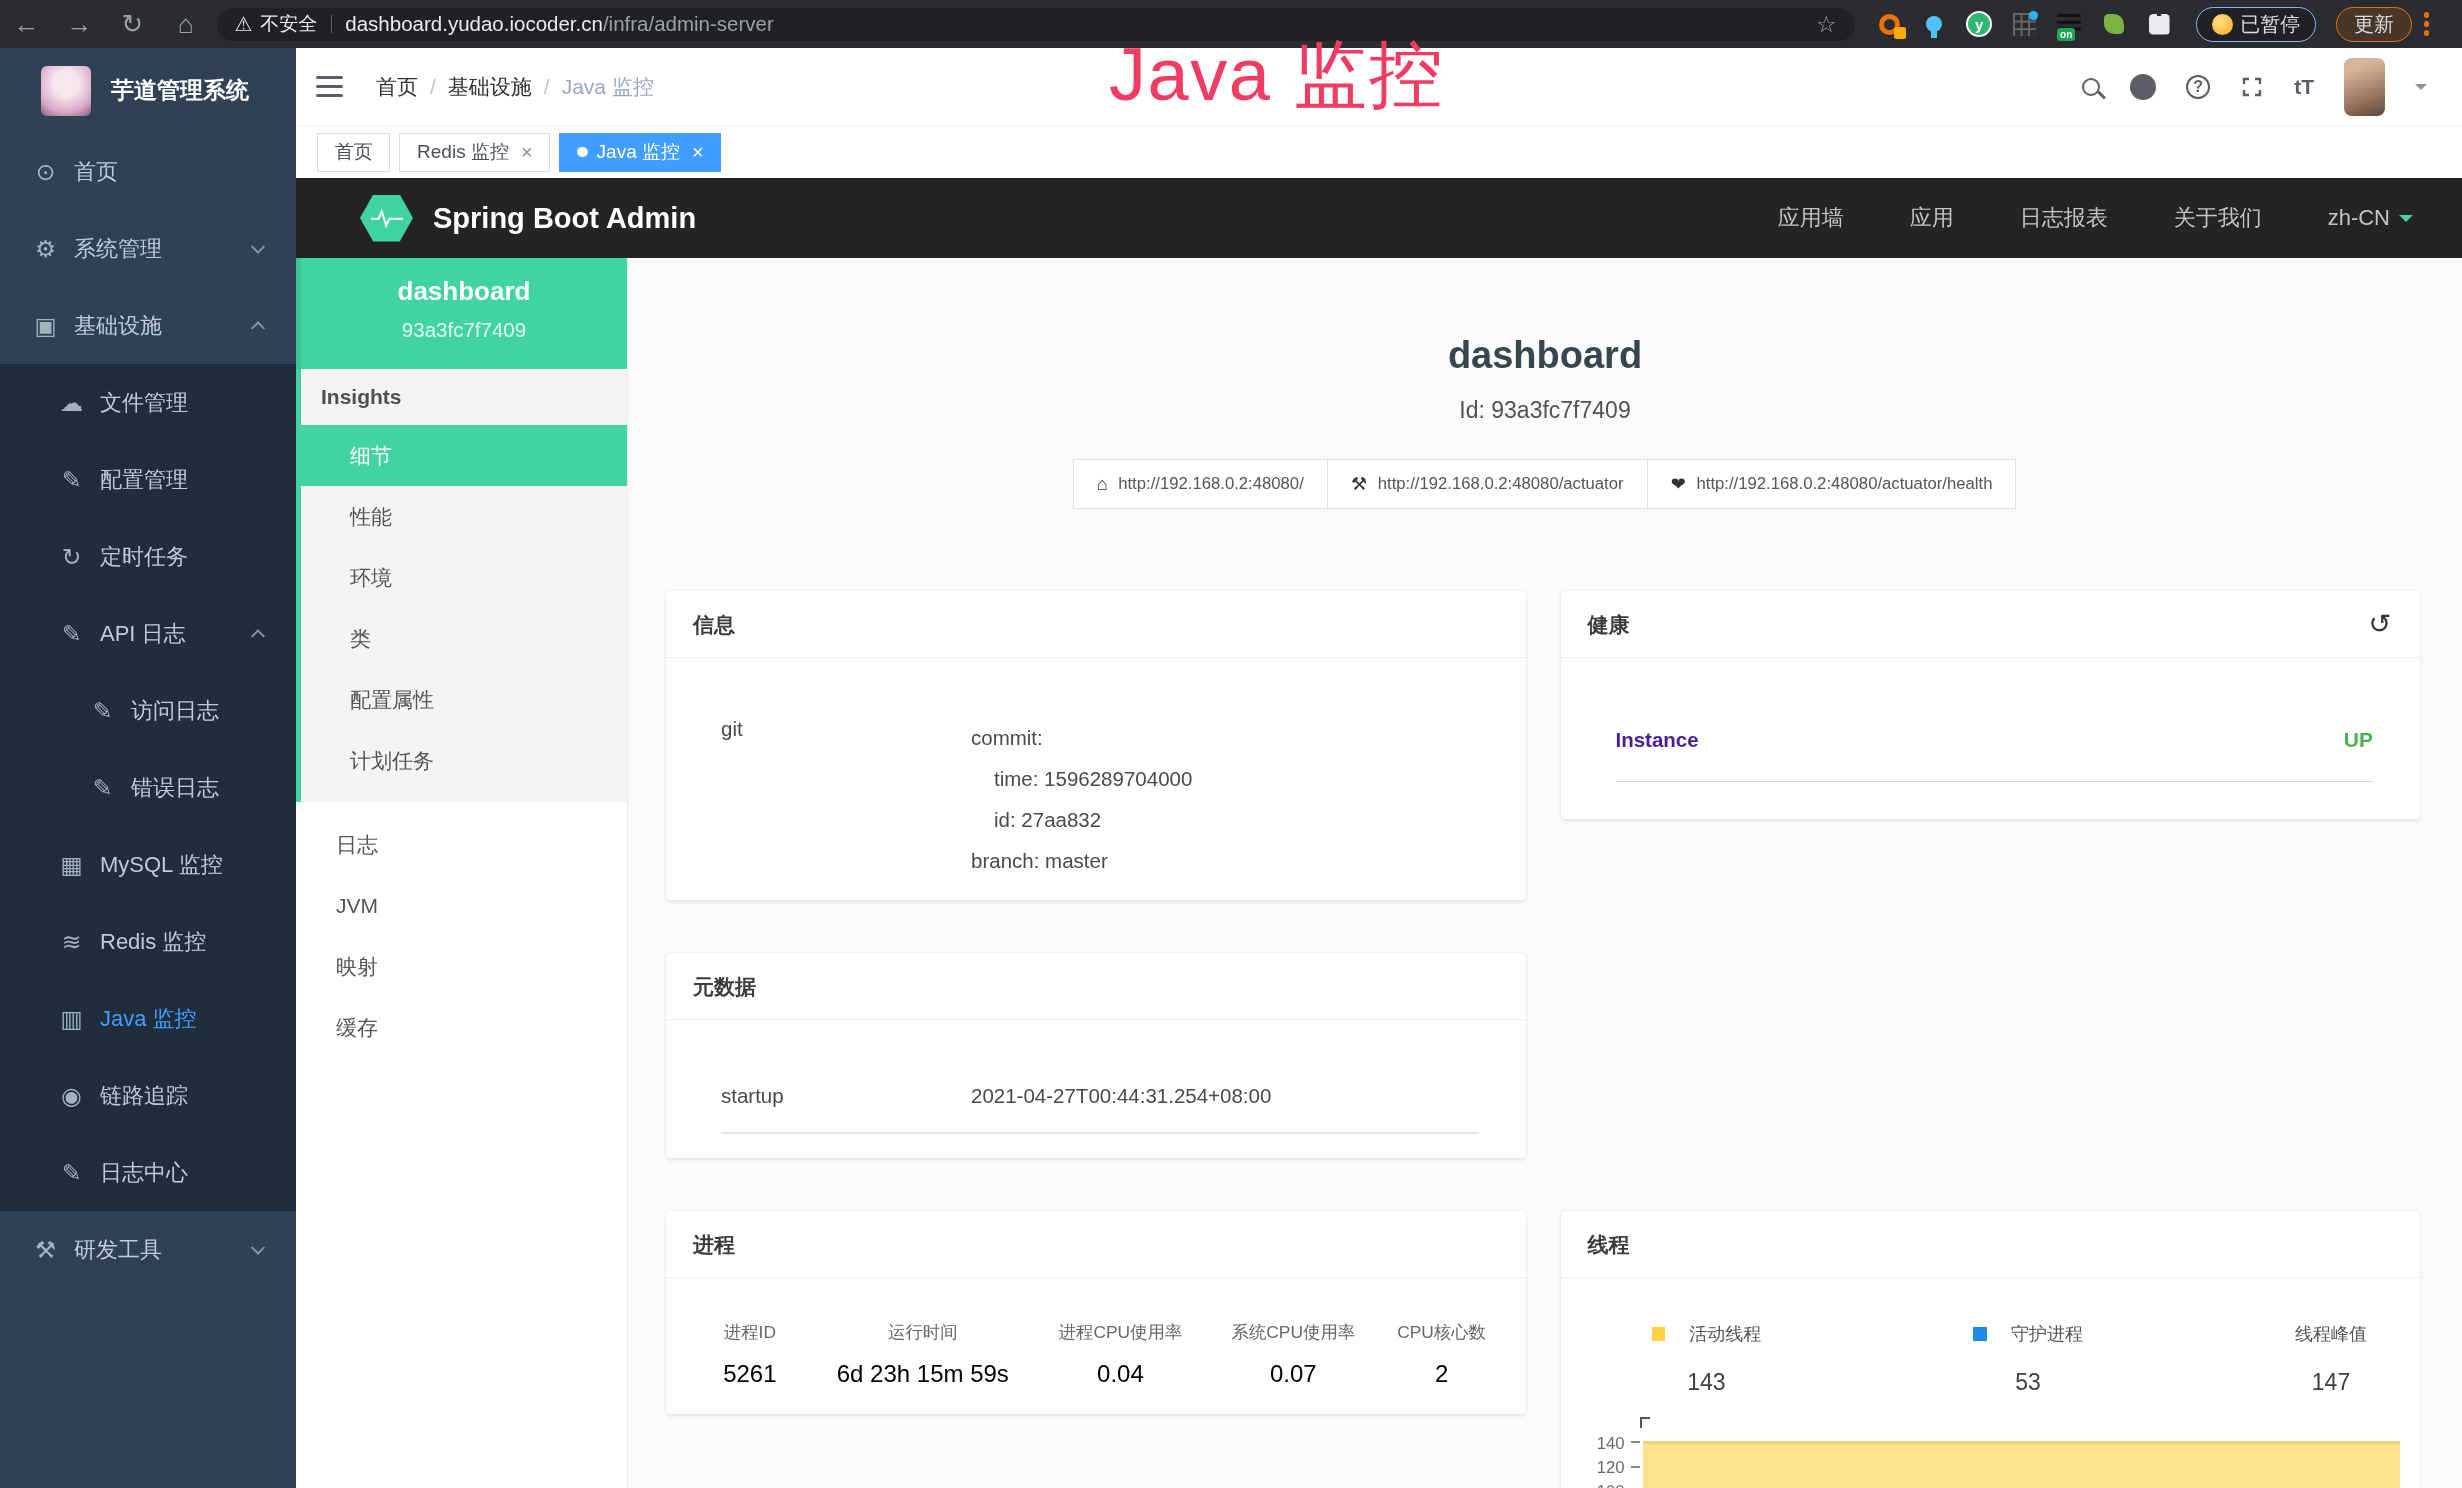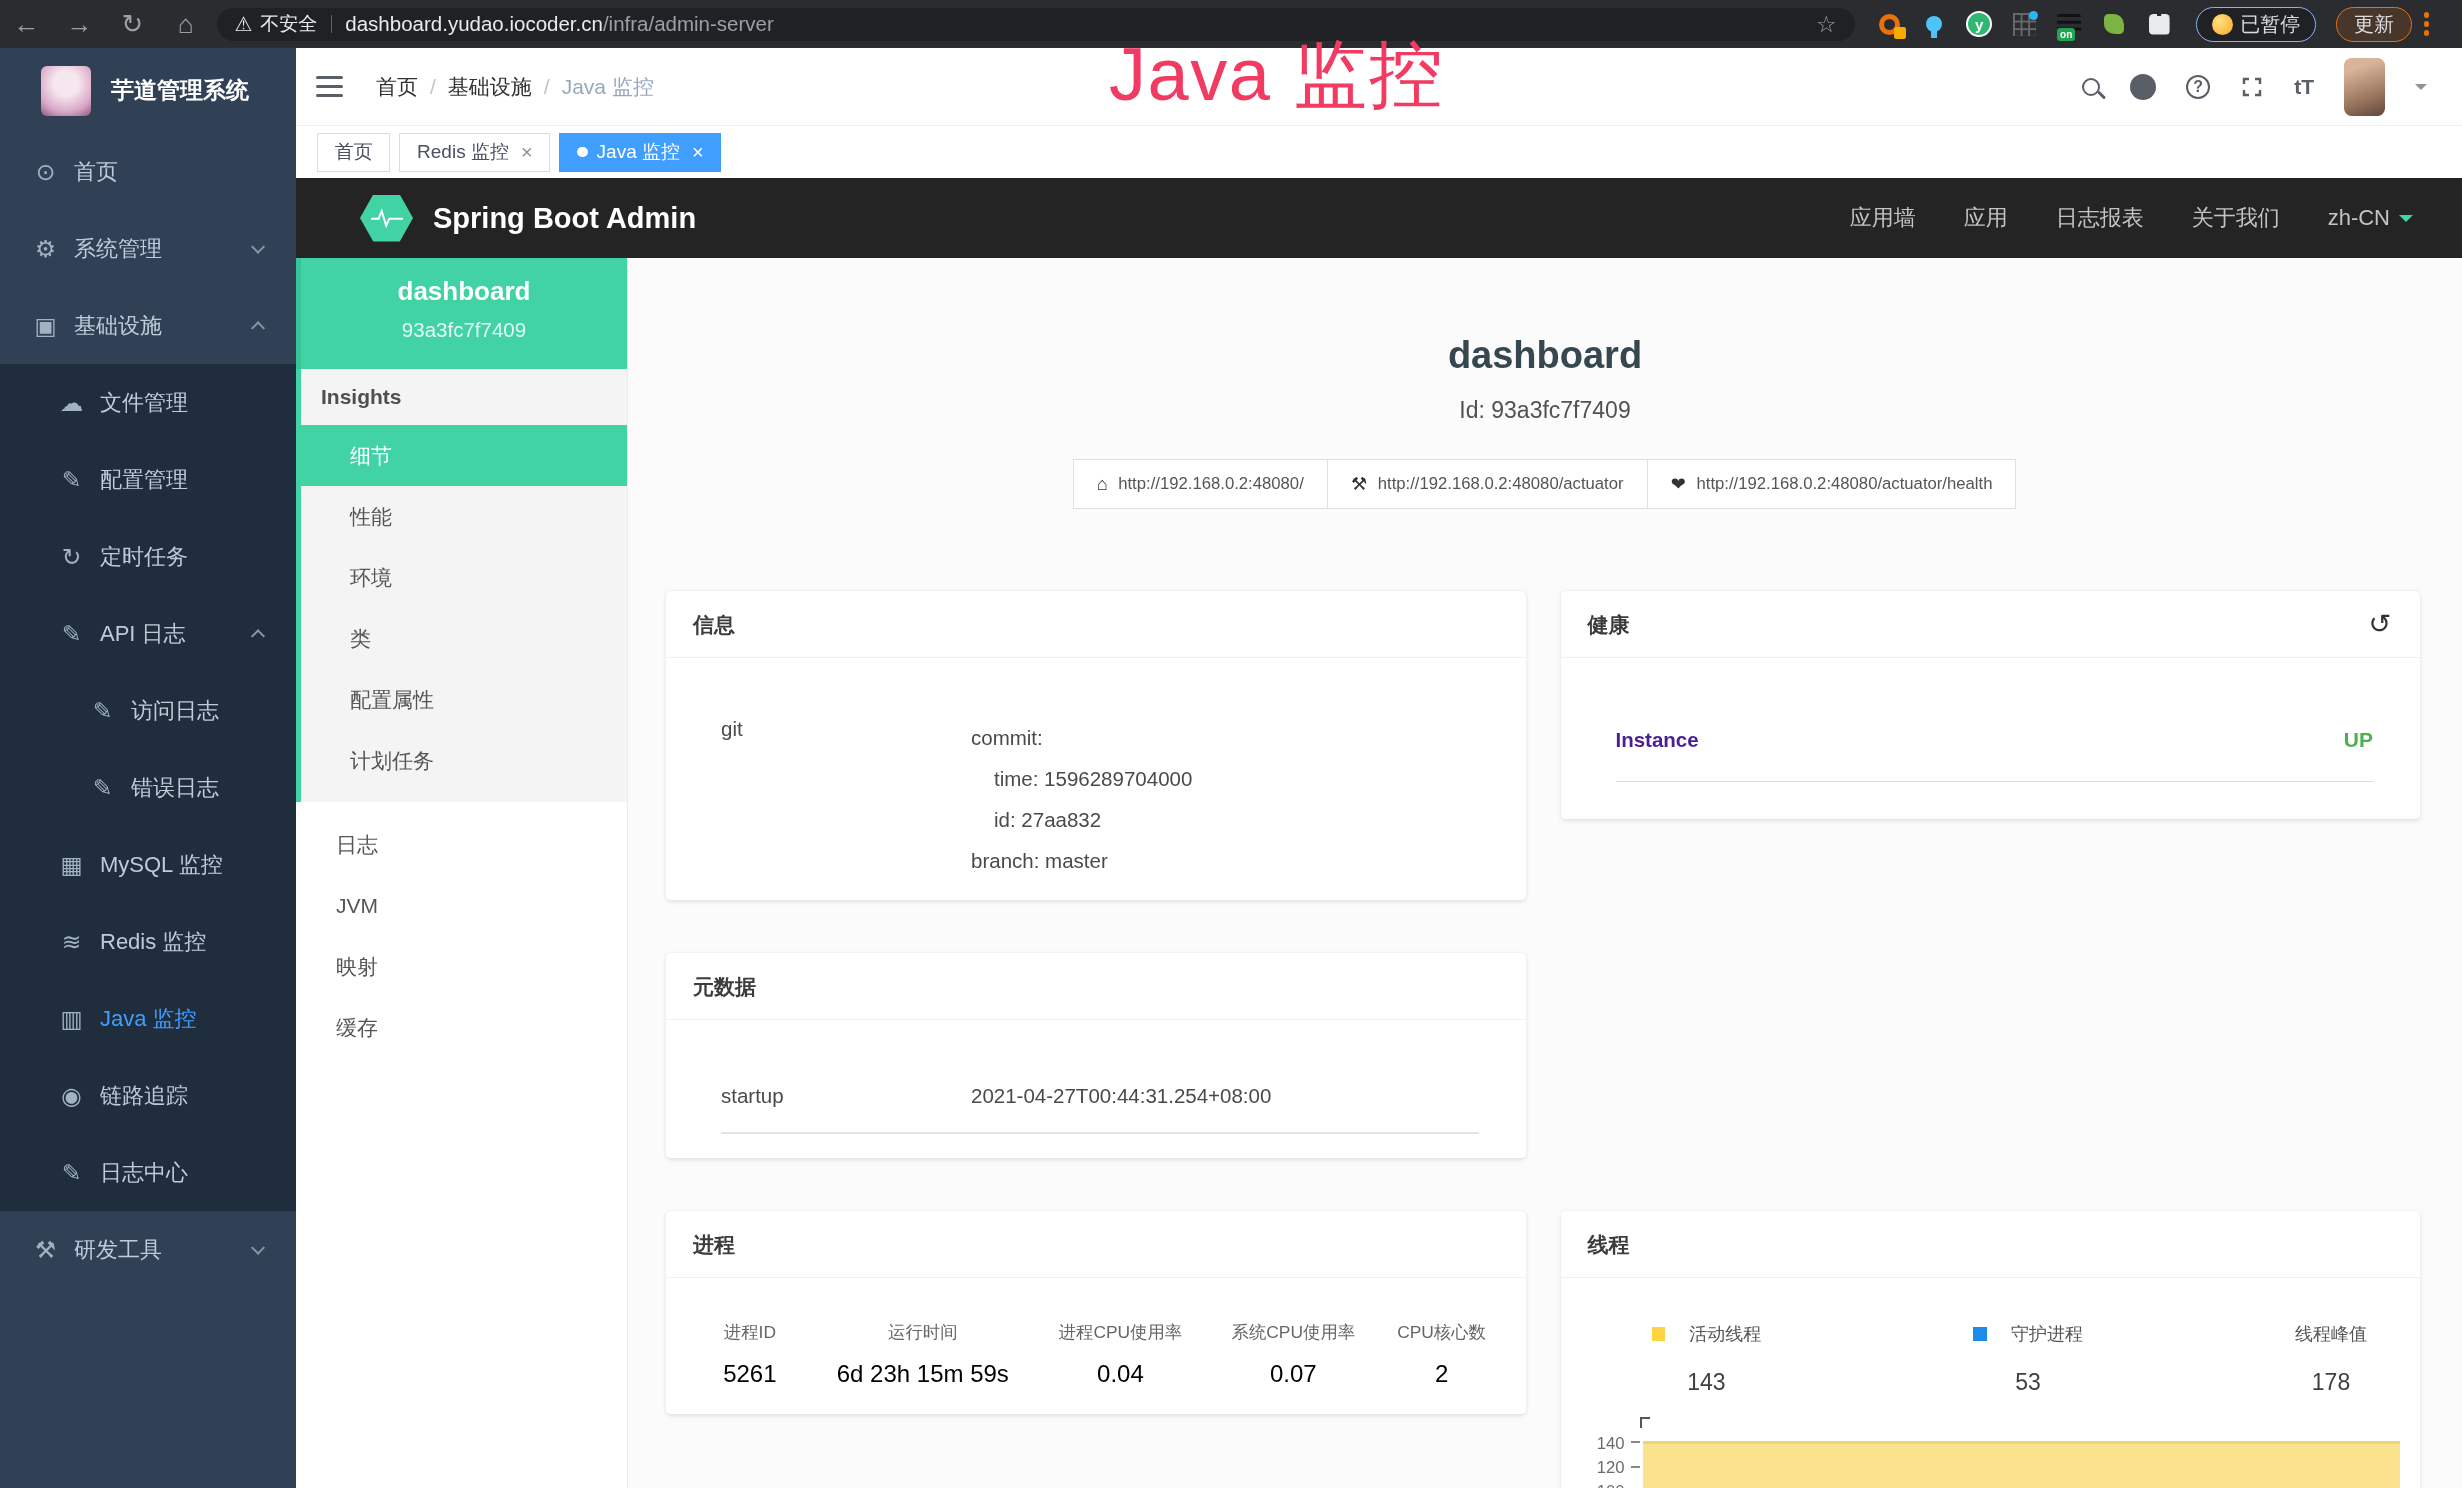--- a/index.html
+++ b/index.html
@@ -79,21 +79,21 @@
   .tag { display:inline-flex; align-items:center; height:39px; padding:0 16.7px; border:0.8px solid #d8dce5; background:#fff; color:#495060; font-size:19px; margin-right:9px; cursor:pointer; }
   .tag .x { margin-left:12px; color:#8a919c; font-size:20px; }
   .tag.active { background:#409eff; border-color:#409eff; color:#fff; }
   .tag.active .x { color:#fff; }
   .tag .dot { width:10.6px; height:10.6px; border-radius:50%; background:#fff; margin-right:9px; }
 
   
   #sba-header { height:80px; background:#242424; display:flex; align-items:center; }
   #sba-hex { width:53px; height:47px; margin-left:64px; background:#42d3a5; clip-path:polygon(25% 0,75% 0,100% 50%,75% 100%,25% 100%,0 50%); display:flex; align-items:center; justify-content:center; }
   #sba-brand { color:#fff; font-size:29px; font-weight:bold; margin-left:20px; }
-  #sba-nav { margin-left:auto; margin-right:49px; display:flex; gap:48px; }
+  #sba-nav { margin-left:auto; margin-right:49px; display:flex; gap:66px; }
   .sba-nav-item { color:#c4c4c4; font-size:22px; cursor:pointer; }
   #sba-locale { display:flex; align-items:center; gap:9px; color:#c4c4c4; font-size:22px; cursor:pointer; }
   .caret-green { width:0; height:0; border:7.6px solid transparent; border-top-color:#42d3a5; margin-top:7.6px; }
 
   #sba-body { position:absolute; top:210px; left:0; right:0; bottom:0; background:#fbfbfb; }
   
   #sba-sidebar { position:absolute; left:0; top:0; width:332px; bottom:0; background:#fff; border-right:0.8px solid #ececec; }
   #inst-head { height:111px; background:#42d3a5; border-left:5.3px solid #35c596; color:#fff; text-align:center; padding-top:18px; }
   #inst-name { font-size:26px; font-weight:bold; }
   #inst-id { font-size:20.5px; margin-top:10.6px; color:rgba(255,255,255,.85); }
@@ -463,21 +463,21 @@
                 <div class="leg-top">
                   <span class="sq blue"></span>
                   <span>守护进程</span>
                 </div>
                 <div class="leg-val">53</div>
               </div>
               <div class="leg">
                 <div class="leg-top">
                   <span>线程峰值</span>
                 </div>
-                <div class="leg-val">178</div>
+                <div class="leg-val">147</div>
               </div>
             </div>
             <div class="thr-chart">
               <div class="axis-corner"></div>
               <span class="ytick" style="top:16.7px">140</span>
               <span class="ytick-dash" style="top:24px"></span>
               <span class="ytick" style="top:41px">120</span>
               <span class="ytick-dash" style="top:49px"></span>
               <span class="ytick" style="top:65px">100</span>
               <span class="ytick-dash" style="top:73px"></span>

